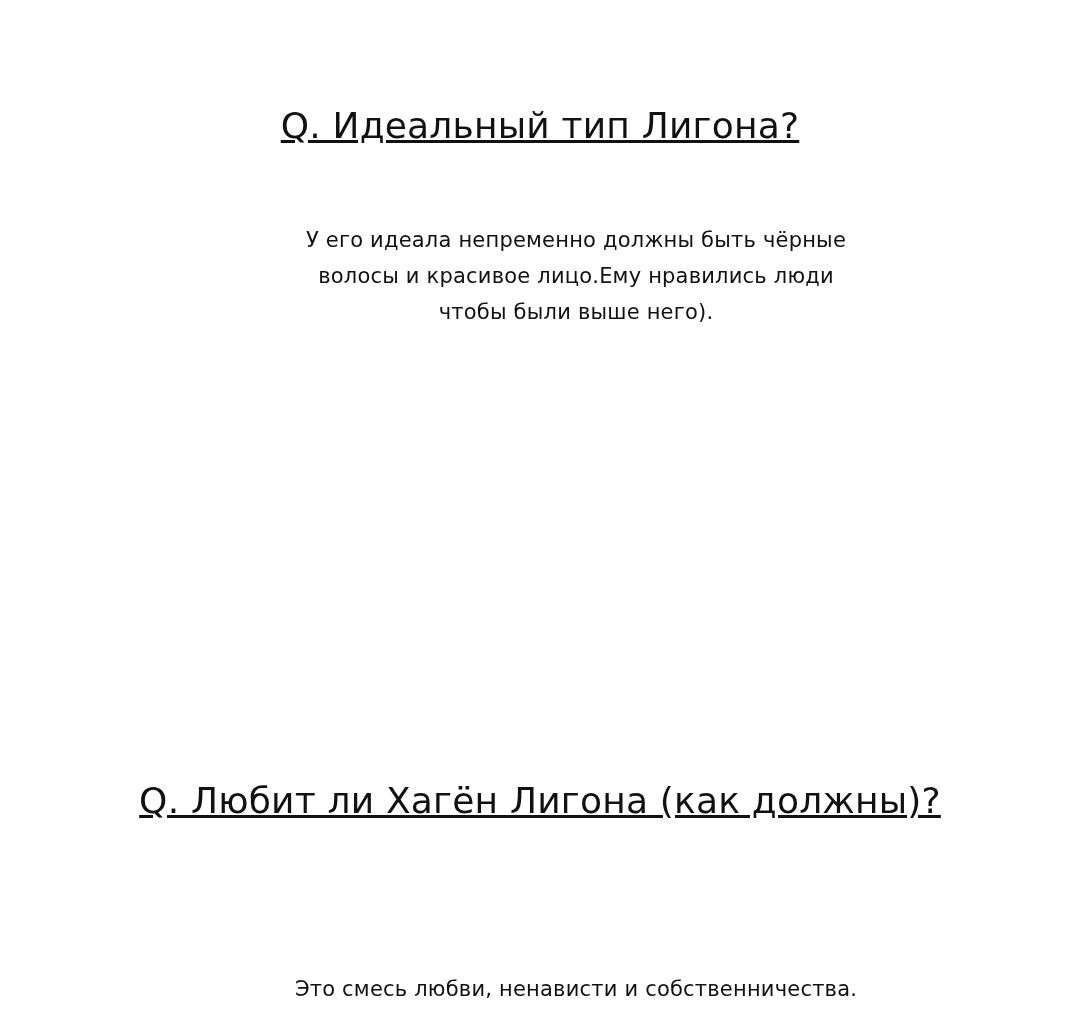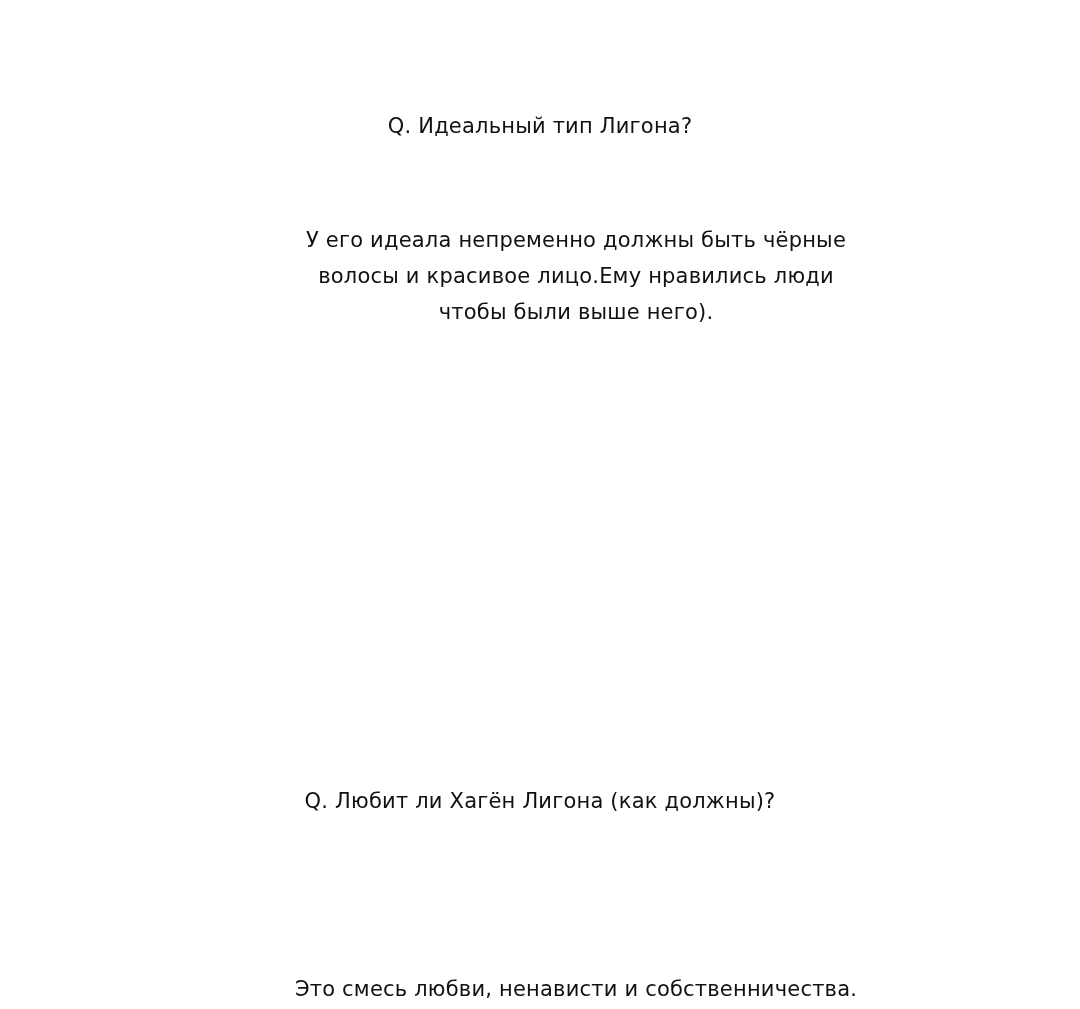--- a/index.html
+++ b/index.html
@@ -16,22 +16,23 @@
       color: #111111;
     }
     .block {
       position: absolute;
       left: 0;
       width: 1080px;
       text-align: center;
       letter-spacing: 0.2px;
     }
     .question {
-      font-size: 21px;
+      font-size: 36px;
       line-height: 36px;
+      text-decoration: underline;
     }
     .answer {
       font-size: 21px;
       line-height: 36px;
       margin-left: 36px;
     }
     .answer-lines span {
       display: block;
     }
     #q1 { top: 108px; }

